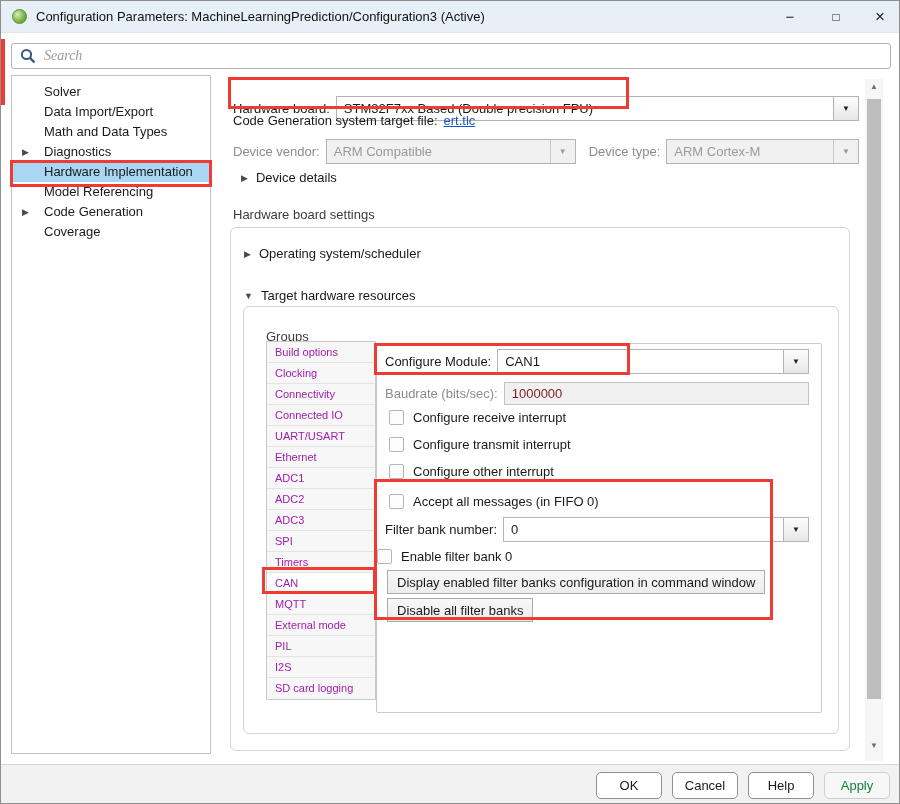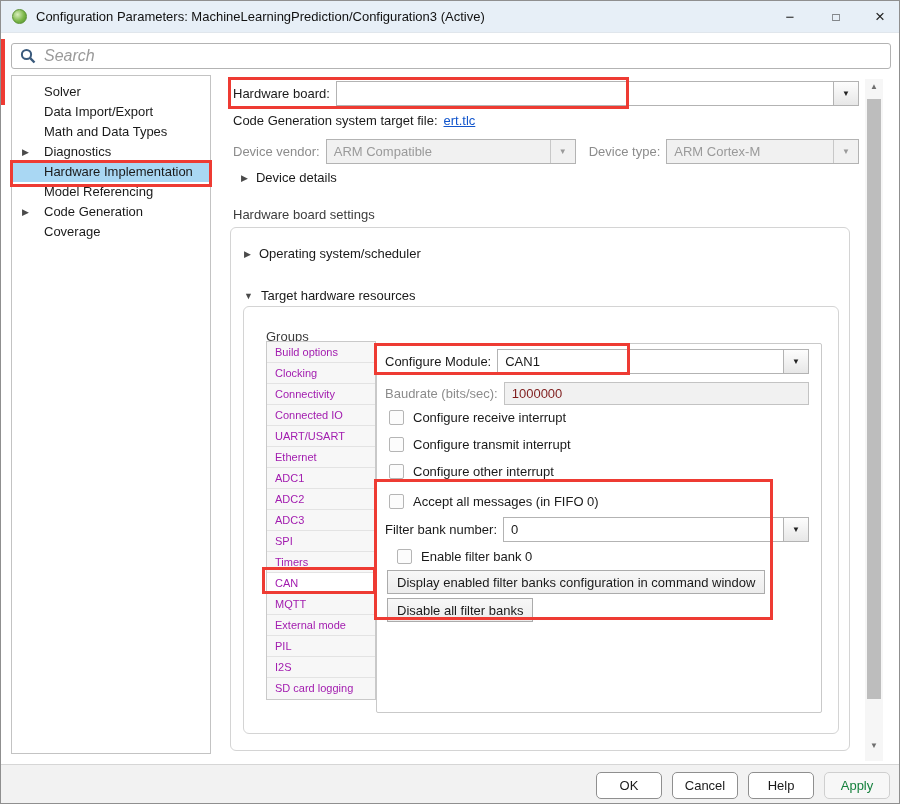--- a/index.html
+++ b/index.html
@@ -28,21 +28,21 @@
   }
   #btn-min { left: 772px; font-size: 15px; }
   #btn-max { left: 818px; font-size: 12px; }
   #btn-close { left: 862px; font-size: 17px; }
   
   #searchbox {
     position: absolute; left: 10px; top: 42px; width: 880px; height: 26px;
     border: 1px solid #b3b3b3; border-radius: 3px; background: #fff;
     display: flex; align-items: center; padding: 0 8px; gap: 8px;
   }
-  .search-placeholder { font-style: italic; color: #9a9a9a; font-size: 16px; }
+  .search-placeholder { font-style: italic; color: #9a9a9a; font-size: 14px; font-family: Liberation Serif, serif; }
   
   #sidebar {
     position: absolute; left: 10px; top: 74px; width: 200px; height: 679px;
     border: 1px solid #c3c3c3; background: #fff; padding-top: 6px;
   }
   .tree-item { position: relative; height: 20px; line-height: 20px; padding-left: 32px; font-size: 13px; color: #1a1a1a; }
   .tree-item.selected { background: #a9d7f3; }
   .tree-arrow { position: absolute; left: 10px; top: 0; font-size: 9px; color: #4a4a4a; }
   
   .abs { position: absolute; }
@@ -130,23 +130,24 @@
     <div class="tree-item"><span>Solver</span></div>
     <div class="tree-item"><span>Data Import/Export</span></div>
     <div class="tree-item"><span>Math and Data Types</span></div>
     <div class="tree-item"><span class="tree-arrow">▶</span><span>Diagnostics</span></div>
     <div class="tree-item selected"><span>Hardware Implementation</span></div>
     <div class="tree-item"><span>Model Referencing</span></div>
     <div class="tree-item"><span class="tree-arrow">▶</span><span>Code Generation</span></div>
     <div class="tree-item"><span>Coverage</span></div>
   </div>
 
-  <div class="row" style="left:232px; top:80px; width:626px;justify-content:space-between;">
+  <div class="row" style="left:232px; top:95px; width:626px;justify-content:space-between;">
     <span class="lbl">Hardware board:</span>
     <div class="combo" style="flex:1;">
+      <span>STM32F7xx Based (Double precision FPU)</span>
       <span class="arrow-btn">▼</span>
     </div>
   </div>
 
   <div class="row" style="left:232px; top:112px;">
     <span class="lbl">Code Generation system target file:</span>
     <span class="link">ert.tlc</span>
   </div>
 
   <div class="row" style="left:232px; top:138px; width:626px;">
@@ -241,21 +242,21 @@
         </div>
 
         <div class="row" style="left:8px; top:173px; right:12px;">
           <span class="lbl">Filter bank number:</span>
           <div class="combo" style="flex:1;">
             <span>0</span>
             <span class="arrow-btn">▼</span>
           </div>
         </div>
 
-        <div class="cbrow" style="left:20px; top:205px;">
+        <div class="cbrow" style="left:0; top:205px;">
           <span class="cb"></span>
           <span>Enable filter bank 0</span>
         </div>
 
         <button class="push-btn" style="left:10px; top:254px;">Disable all filter banks</button>
         <button class="push-btn" style="left:10px; top:226px;">Display enabled filter banks configuration in command window</button>
 
       </div>
     </div>
   </div>

